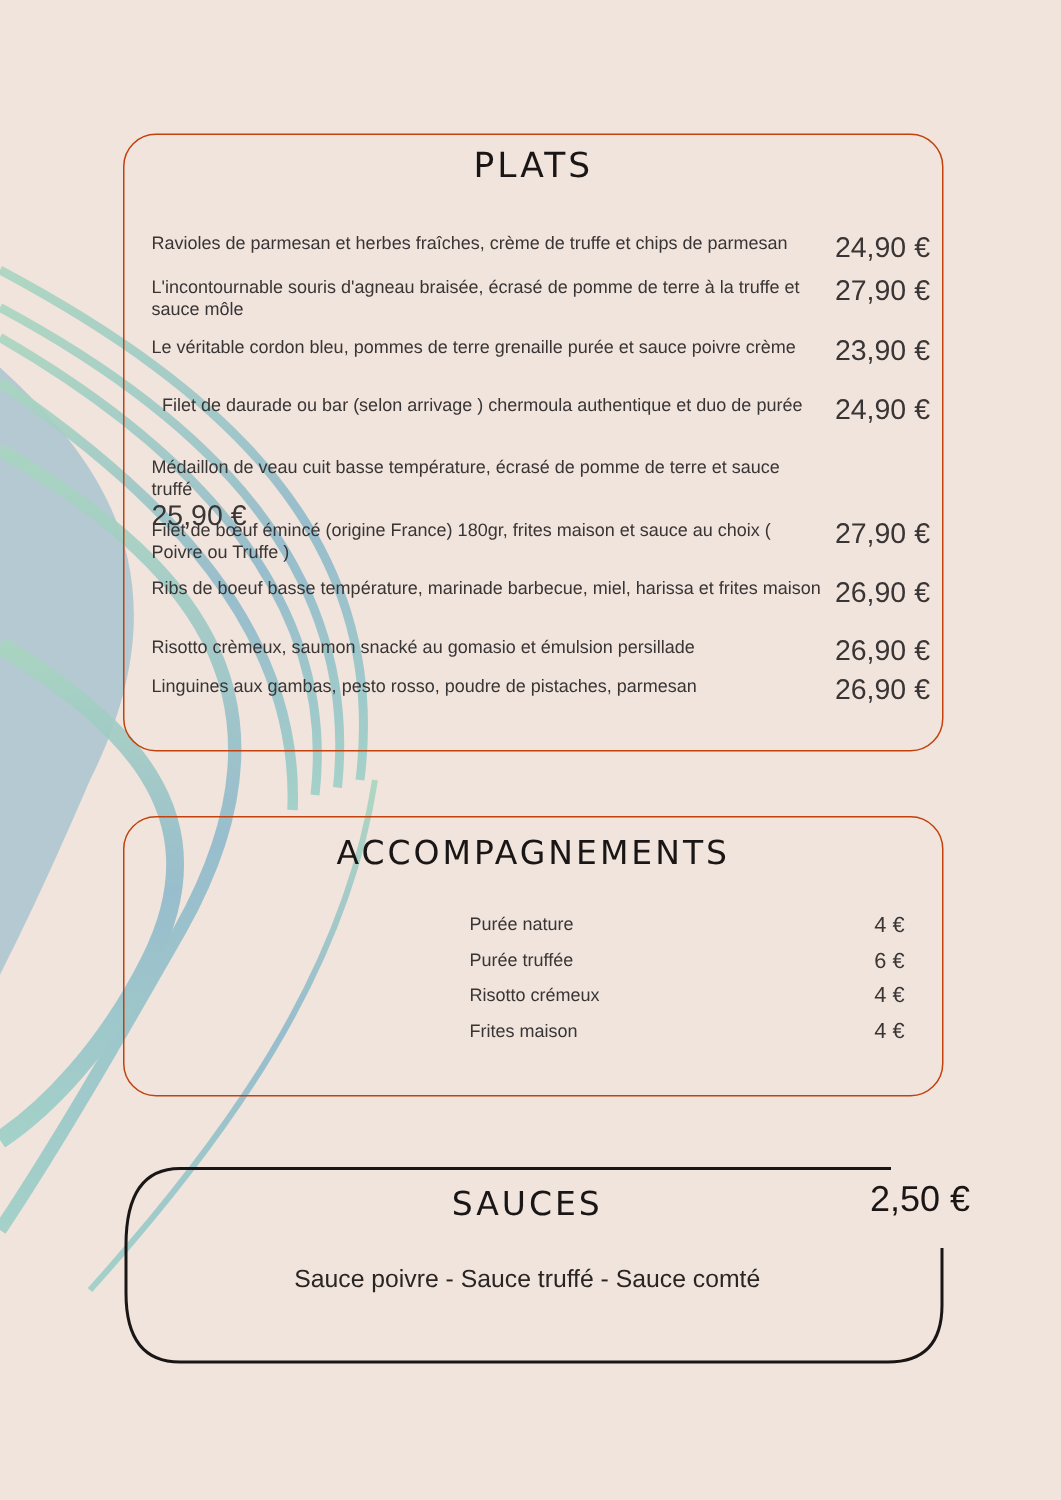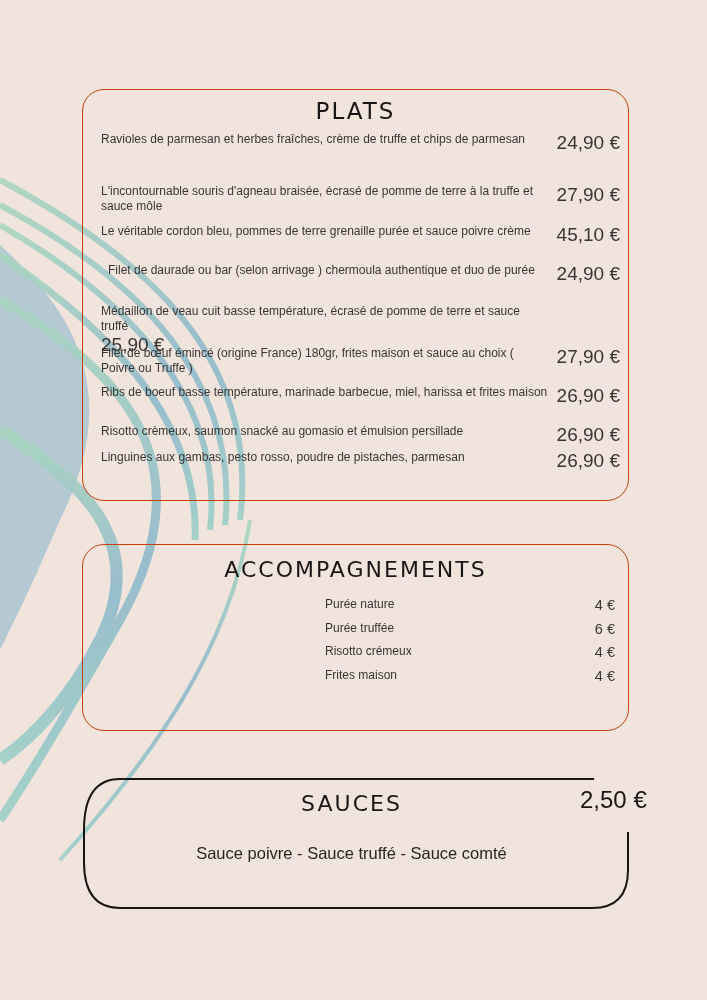--- a/index.html
+++ b/index.html
@@ -15,21 +15,21 @@
     border-radius:22px; box-sizing:border-box;
   }
   .title {
     position:absolute; left:0; right:0; text-align:center;
     font-family:"DejaVu Sans", sans-serif; color:#1b1616;
     letter-spacing:2px; font-weight:400;
   }
   .plat-row { position:absolute; left:18px; right:8px; display:flex; justify-content:space-between; }
   .plat-name { width:448px; font-size:12px; line-height:15px; color:#3a3535; }
   .plat-price { font-size:19px; color:#3a3535; white-space:nowrap; }
-  .acc-row { position:absolute; left:242px; width:290px; display:flex; justify-content:space-between; font-size:12px; }
+  .acc-row { position:absolute; left:230px; width:290px; display:flex; justify-content:space-between; font-size:12px;margin-top:12px; }
   .acc-price { font-size:14.5px; }
 </style>
 </head>
 <body>
 
 <svg class="deco" viewBox="0 0 707 1000">
   <defs>
     <linearGradient id="g1" x1="0" y1="0" x2="0" y2="1">
       <stop offset="0" stop-color="#a9d6c0"></stop>
       <stop offset="0.5" stop-color="#8fb9cc"></stop>
@@ -43,31 +43,31 @@
     <path d="M0,225 C130,300 225,400 210,530" stroke-width="6"></path>
     <path d="M0,255 C110,330 200,420 195,540" stroke-width="7"></path>
     <path d="M0,300 C120,370 210,460 120,620 C80,690 40,760 0,820" stroke-width="9"></path>
     <path d="M0,430 C80,480 150,540 100,640 C70,700 30,740 0,760" stroke-width="12"></path>
     <path d="M60,860 C150,760 230,650 250,520" stroke-width="4"></path>
   </g>
 </svg>
 
 <div class="box" style="left:82px; top:89px; width:547px; height:412px;">
   <div class="title" style="top:8px; font-size:23px;">PLATS</div>
-  <div class="plat-row" style="top:42px;">
+  <div class="plat-row" style="top:65px;">
     <div class="plat-name">Ravioles de parmesan et herbes fraîches, crème de truffe et chips de parmesan</div>
     <div class="plat-price">24,90 €</div>
   </div>
   <div class="plat-row" style="top:94px;">
     <div class="plat-name">L'incontournable souris d'agneau braisée, écrasé de pomme de terre à la truffe et sauce môle</div>
     <div class="plat-price">27,90 €</div>
   </div>
   <div class="plat-row" style="top:134px;">
     <div class="plat-name">Le véritable cordon bleu, pommes de terre grenaille purée et sauce poivre crème</div>
-    <div class="plat-price">45,10 €</div>
+    <div class="plat-price">23,90 €</div>
   </div>
   <div class="plat-row" style="top:173px;margin-left:7px;">
     <div class="plat-name">Filet de daurade ou bar (selon arrivage ) chermoula authentique et duo de purée</div>
     <div class="plat-price">24,90 €</div>
   </div>
   <div class="plat-row" style="top:214px;flex-direction:column;">
     <div class="plat-name">Médaillon de veau cuit basse température, écrasé de pomme de terre et sauce truffé</div>
     <div class="plat-price">25,90 €</div>
   </div>
   <div class="plat-row" style="top:256px;">

